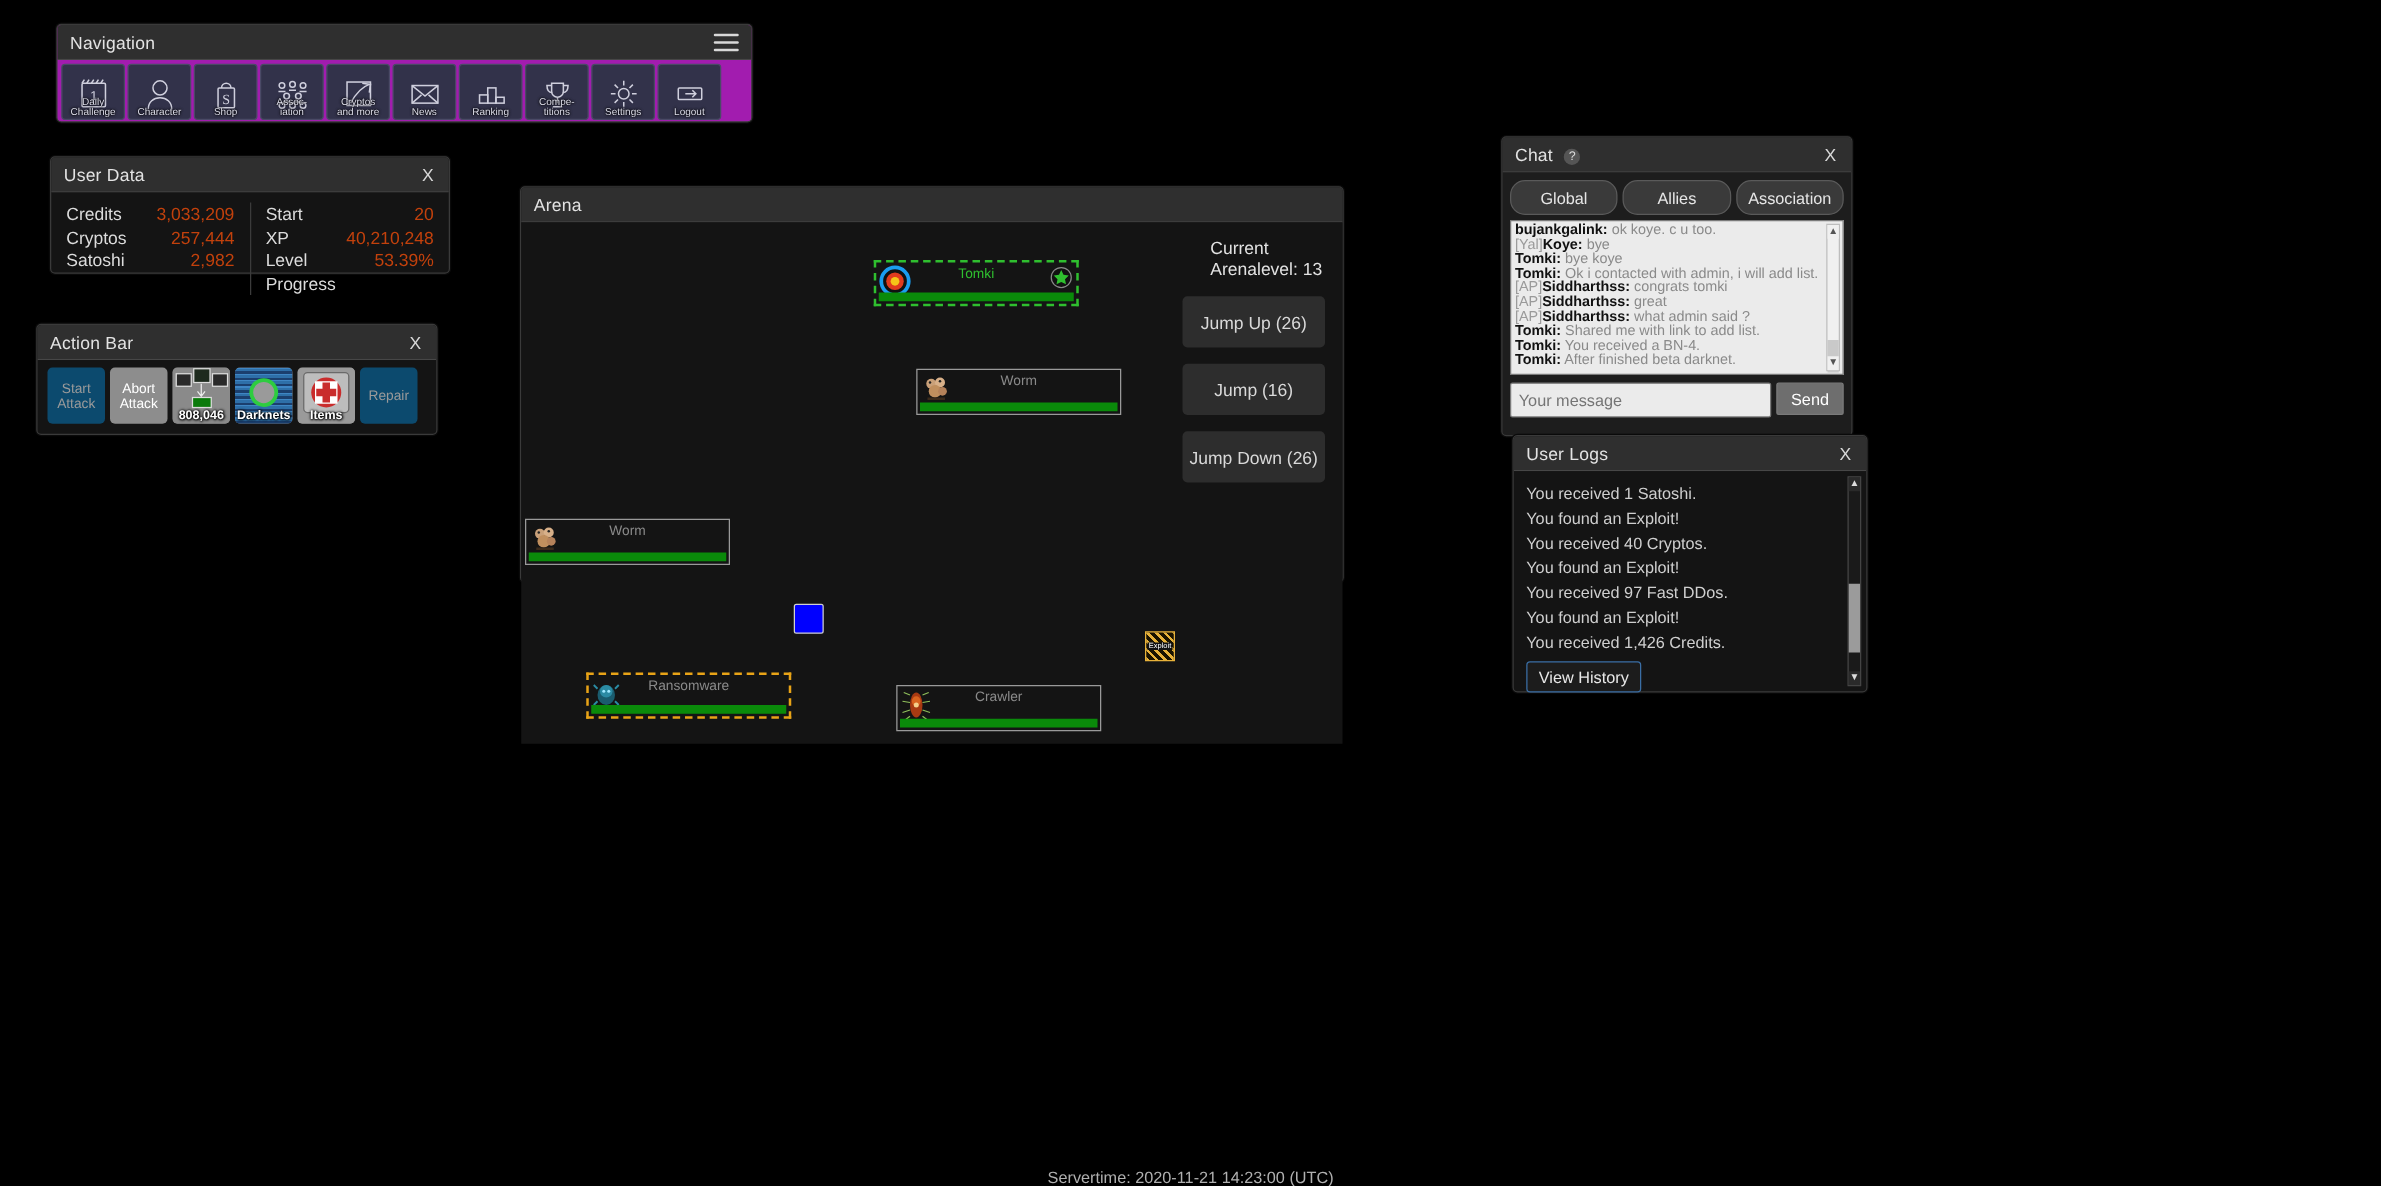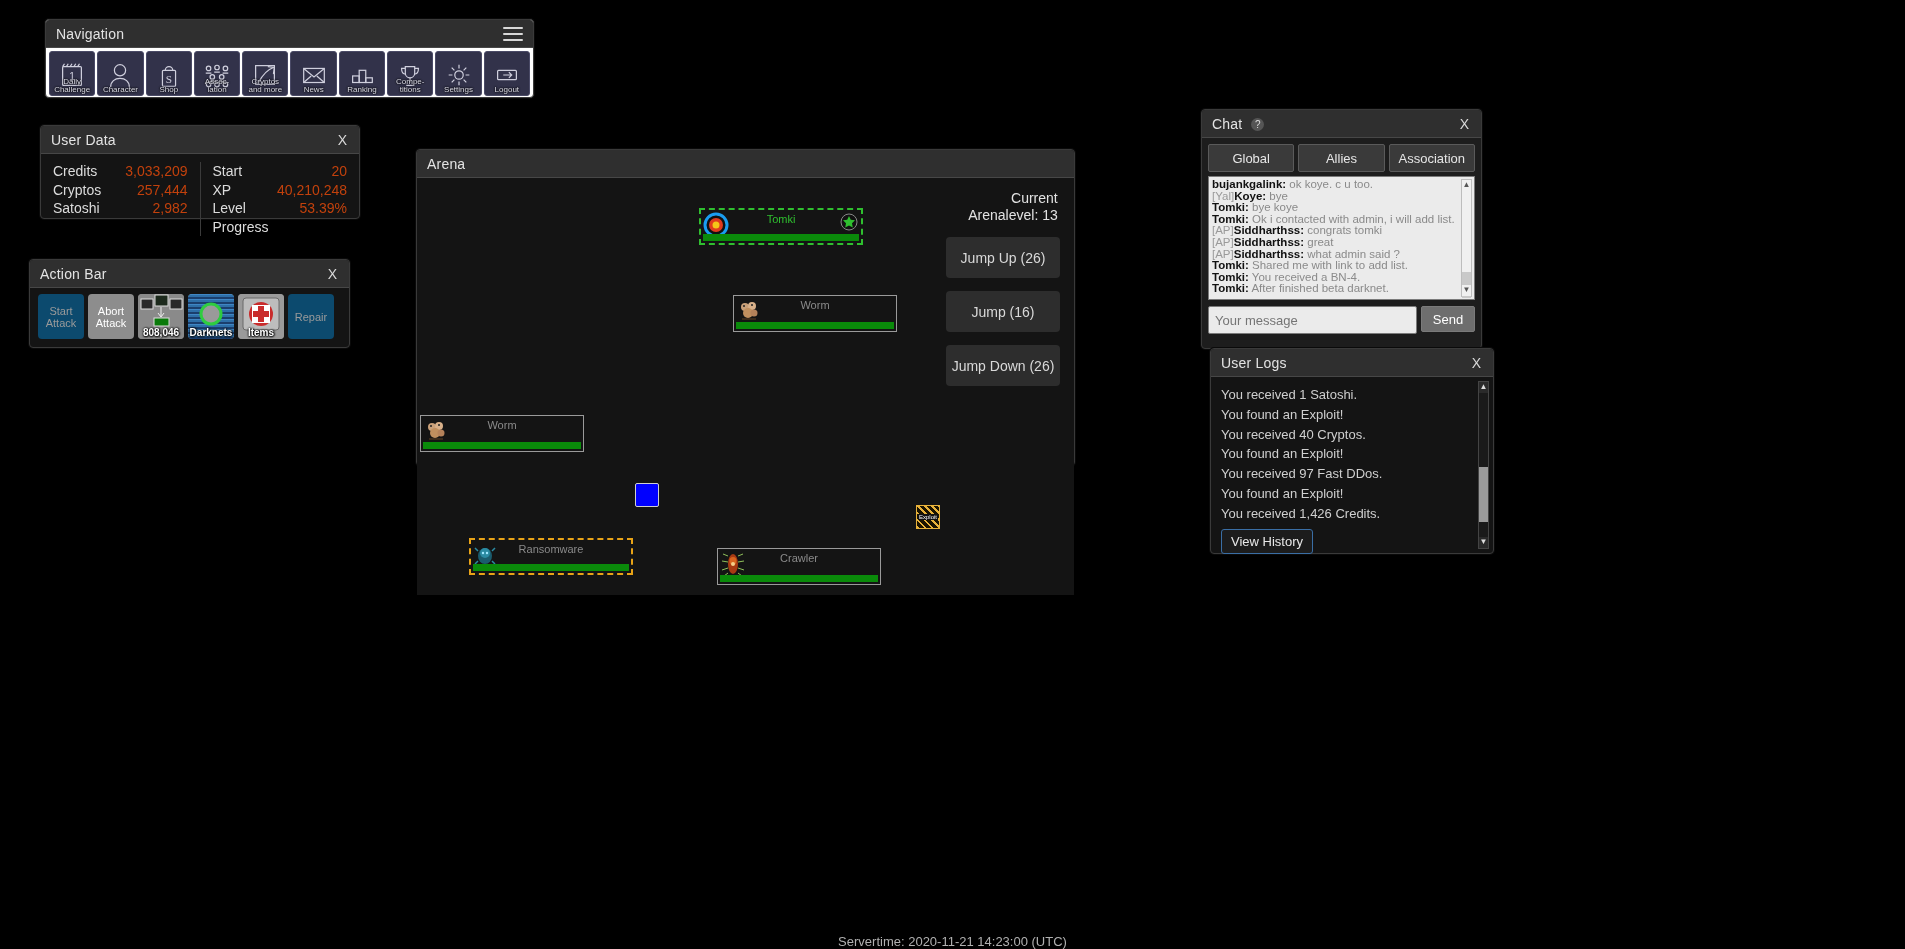--- a/index.html
+++ b/index.html
@@ -34,21 +34,21 @@
     color: #d8d8d8; font-size: 14px; cursor: pointer;
     padding: 0 2px; line-height: 1;
   }
   .burger {
     width: 20px; height: 14px; display: flex; flex-direction: column;
     justify-content: space-between; cursor: pointer;
   }
   .burger i { display: block; height: 2px; background: #d8d8d8; border-radius: 1px; }
 
   
-  #nav { left: 45px; top: 19px; width: 489px; height: 79px; background:#ffffff; }
+  #nav { left: 45px; top: 19px; width: 557px; height: 79px; background:#a21caf; }
   #nav .panel-head { background:#2f2f2f; }
   .nav-row { display: flex; padding: 3px 3px 0 3px; gap: 2px; }
   .nav-btn {
     width: 51px; height: 45px;
     background: #32324a;
     border: 1px solid #4a4a66;
     border-radius: 3px;
     position: relative;
     cursor: pointer;
     overflow: hidden;
@@ -109,21 +109,21 @@
     width: 26px; height: 26px;
   }
   .f-hp {
     position: absolute; left: 2px; right: 2px; bottom: 2px; height: 7px;
     background: #0a8a0a;
   }
   .arena-side {
     position: absolute; right: 14px; top: 12px; width: 114px;
     display: flex; flex-direction: column; align-items: center;
   }
-  .cur-lvl { color: #e2e2e2; font-size: 14px; text-align:right; line-height: 17px; margin-left: 20px; }
+  .cur-lvl { color: #e2e2e2; font-size: 14px; text-align:left; line-height: 17px; margin-left: 20px; }
   .jump-btn {
     width: 114px; height: 41px; margin-top: 13px;
     background: #2d2d2d; border-radius: 4px;
     color: #d9d9d9; font-size: 14px;
     display: flex; align-items: center; justify-content: center;
     text-align: center; line-height: 16px; cursor: pointer;
   }
   .blue-box {
     position: absolute; width: 24px; height: 24px; background: #0000ff;
     border: 1px solid #cfcfcf; border-radius: 2px;
@@ -134,21 +134,21 @@
     background: repeating-linear-gradient(45deg, #e8b23a 0 2px, #1a1300 2px 5px);
     display:flex; align-items:center; justify-content:center;
   }
   .exploit-box span { font-size: 6px; color:#fff; background:#111; padding:0 1px; }
 
   
   #chat { left: 1201px; top: 66px; width: 281px; height: 240px; background:#1d1d1d;margin-top:43px; }
   .chat-tabs { display: flex; gap: 4px; padding: 6px 6px 4px 6px; }
   .chat-tab {
     flex: 1; height: 28px; background: #3a3a3a; border: 1px solid #5a5a5a;
-    border-radius: 2px; color: #e6e6e6; font-size: 13px;
+    border-radius: 12px; color: #e6e6e6; font-size: 13px;
     display:flex; align-items:center; justify-content:center; cursor:pointer;
   }
   .chat-log {
     margin: 0 6px; height: 124px; background: #ebebeb;
     border: 1px solid #7a7a7a; overflow: hidden;
     font-size: 11.5px; line-height: 11.6px; color: #8a8a8a;
     padding: 2px 3px; position: relative;
   }
   .chat-line { white-space: normal; }
   .chat-user { color: #111; font-weight: bold; }

